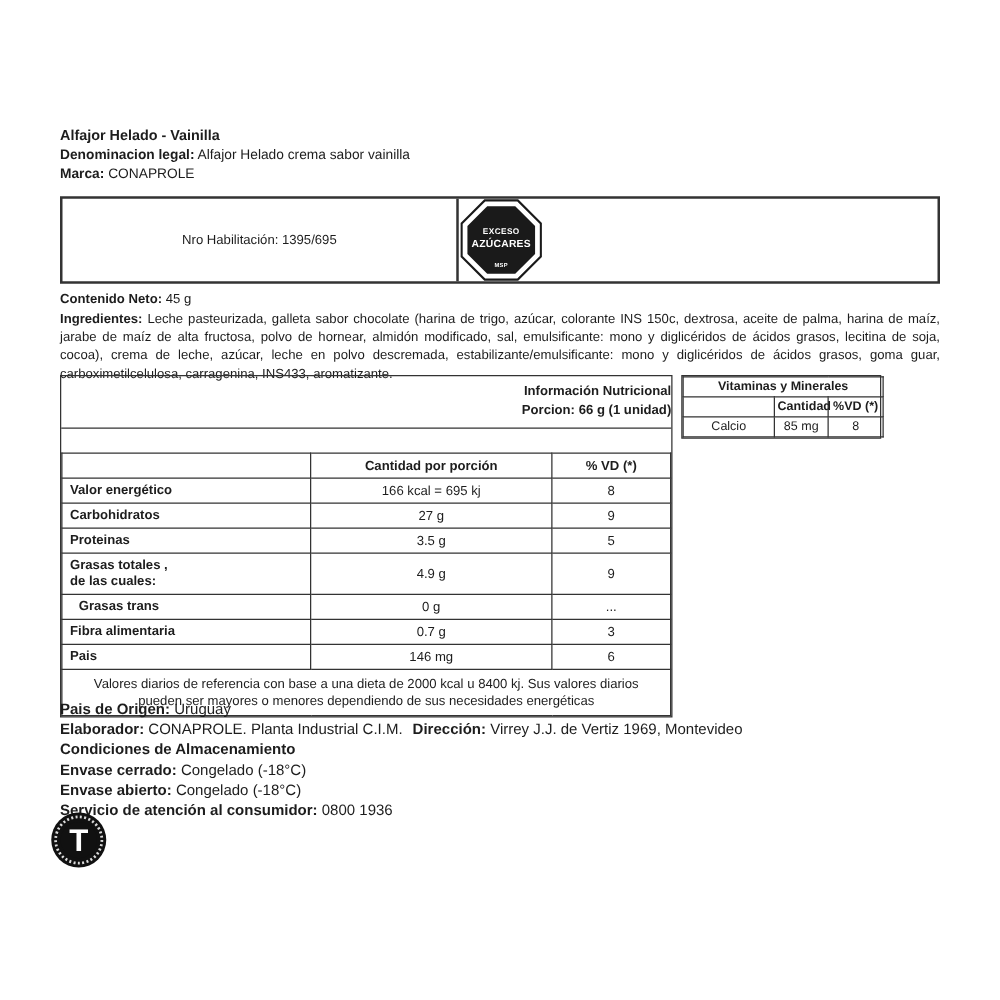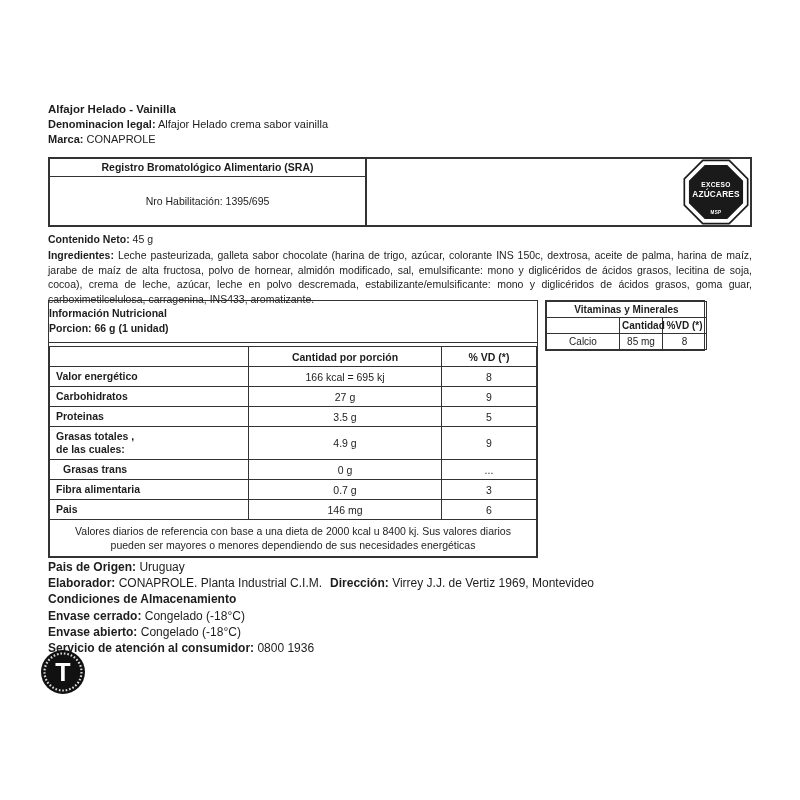--- a/index.html
+++ b/index.html
@@ -31,42 +31,42 @@
   }
   .registro-header {
     border-bottom: 1.5px solid #333; text-align: center;
     font-weight: bold; font-size: 10.5px; padding: 2px 0 3px;
   }
   .registro-body {
     flex: 1; display: flex; align-items: center; justify-content: center;
     font-size: 10.5px;
   }
   .registro-right {
-    flex: 1; display: flex; align-items: center; justify-content: flex-end;
+    flex: 1; display: flex; align-items: center; justify-content: flex-start;
   }
   .seal-svg { display: block; }
 
   
   .contenido {
     position: absolute; left: 48px; top: 233px; font-size: 10.5px;
   }
   .ingredientes {
     position: absolute; left: 48px; top: 248px; width: 704px;
     font-size: 10.5px; line-height: 14.6px; text-align: justify;
   }
 
   
   .nutrition {
     position: absolute; left: 48px; top: 300px; width: 490px;
     border: 1.5px solid #333;
   }
   .nutrition-header {
-    border-bottom: 1.5px solid #333; text-align: left;
+    border-bottom: 1.5px solid #333; text-align: right;
     font-weight: bold; font-size: 10.5px; line-height: 15px;
-    padding: 5px 0 6px; margin-bottom: 3px;
+    padding: 5px 0 6px; margin-bottom: 19px;
   }
   .nutrition table {
     width: 100%; border-collapse: collapse; table-layout: fixed;
     border-top: 1.5px solid #333;
   }
   .nutrition col.c1 { width: 199px; }
   .nutrition col.c2 { width: 193px; }
   .nutrition col.c3 { width: 95px; }
   .nutrition td {
     border: 1px solid #333; font-size: 10.5px;
@@ -111,21 +111,20 @@
 <div class="page">
 
   <div class="top-info">
     <div class="b title">Alfajor Helado - Vainilla</div>
     <div><span class="b">Denominacion legal:</span> <span>Alfajor Helado crema sabor vainilla</span></div>
     <div><span class="b">Marca:</span> <span>CONAPROLE</span></div>
   </div>
 
   <div class="registro">
     <div class="registro-left">
-      <div class="registro-header">Registro Bromatológico Alimentario (SRA)</div>
       <div class="registro-body">Nro Habilitación: 1395/695</div>
     </div>
     <div class="registro-right">
       <svg class="seal-svg" width="68" height="66" viewBox="0 0 100 100">
         <polygon points="30,2 70,2 98,30 98,70 70,98 30,98 2,70 2,30" fill="none" stroke="#1a1a1a" stroke-width="2.5"></polygon>
         <polygon points="33,9 67,9 91,33 91,67 67,91 33,91 9,67 9,33" fill="#1a1a1a"></polygon>
         <text x="50" y="43" text-anchor="middle" fill="#ffffff" font-size="10" font-weight="bold" letter-spacing="0.5">EXCESO</text>
         <text x="50" y="58" text-anchor="middle" fill="#ffffff" font-size="12.5" font-weight="bold" letter-spacing="0.3">AZÚCARES</text>
         <text x="50" y="83" text-anchor="middle" fill="#ffffff" font-size="7" font-weight="bold" letter-spacing="0.5">MSP</text>
       </svg>

